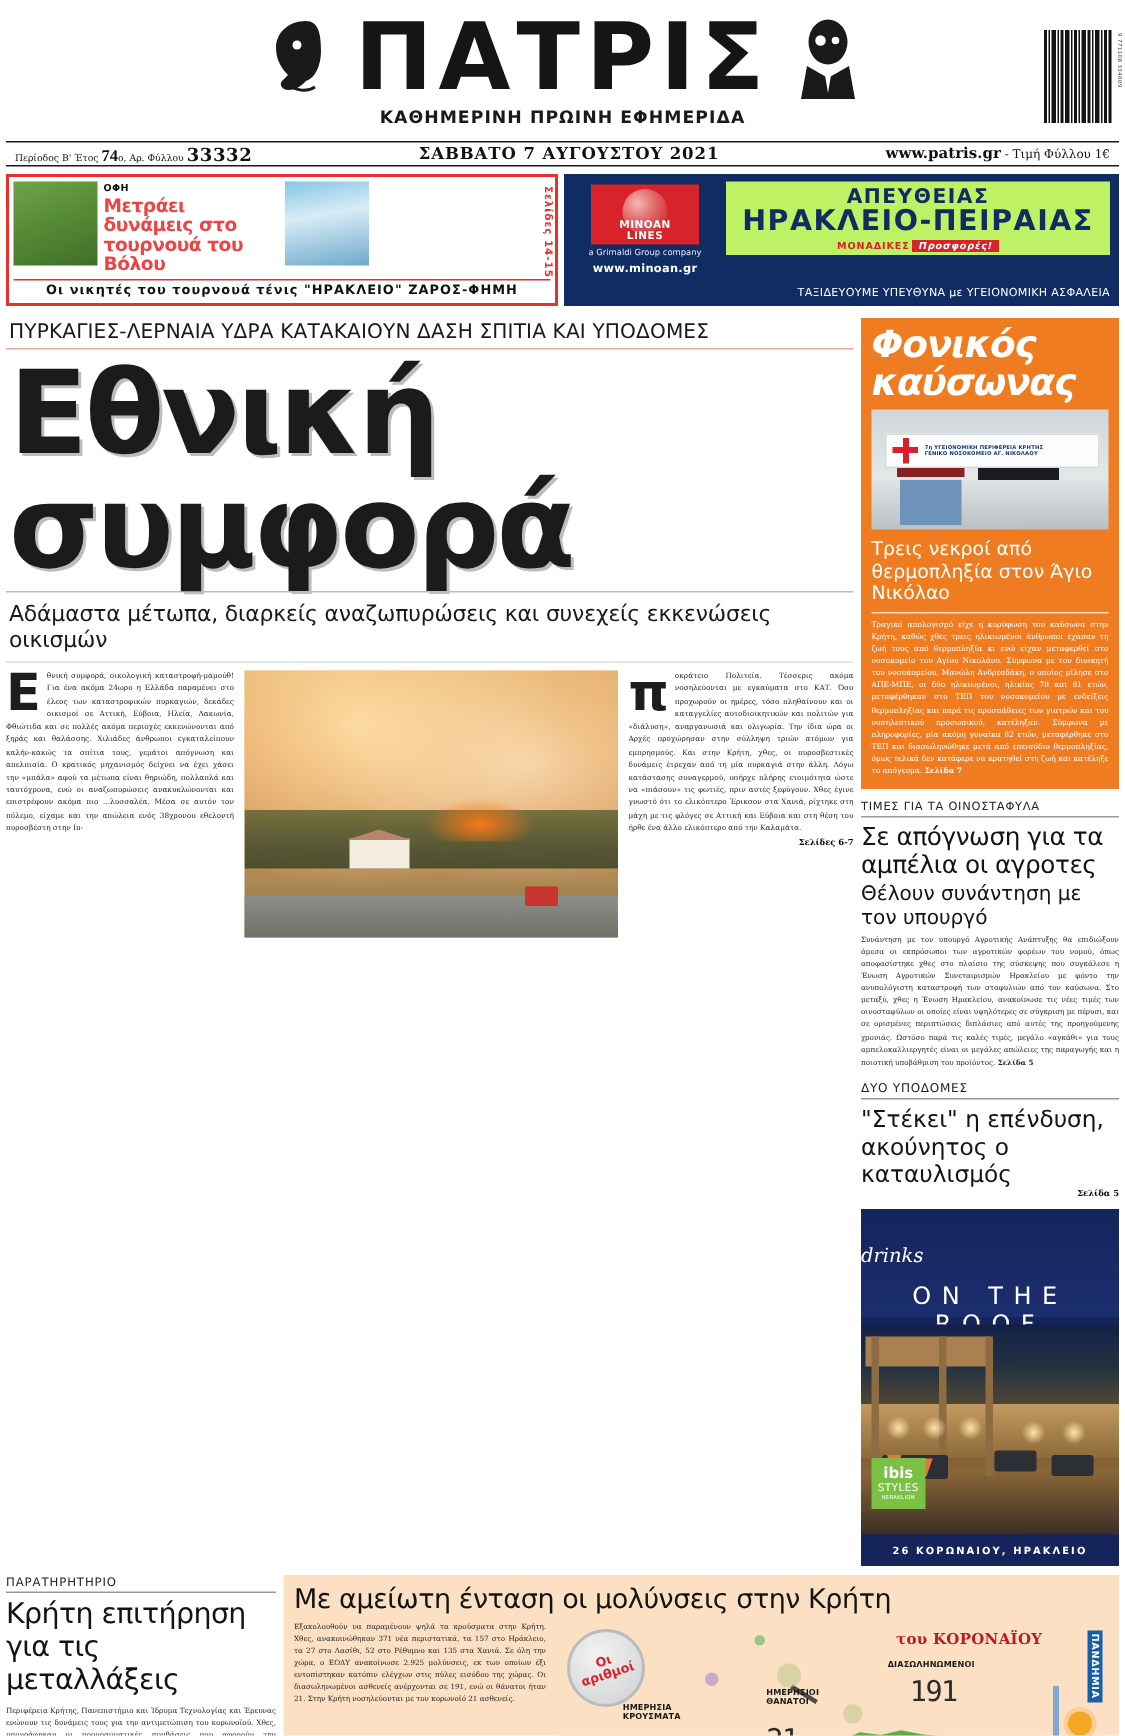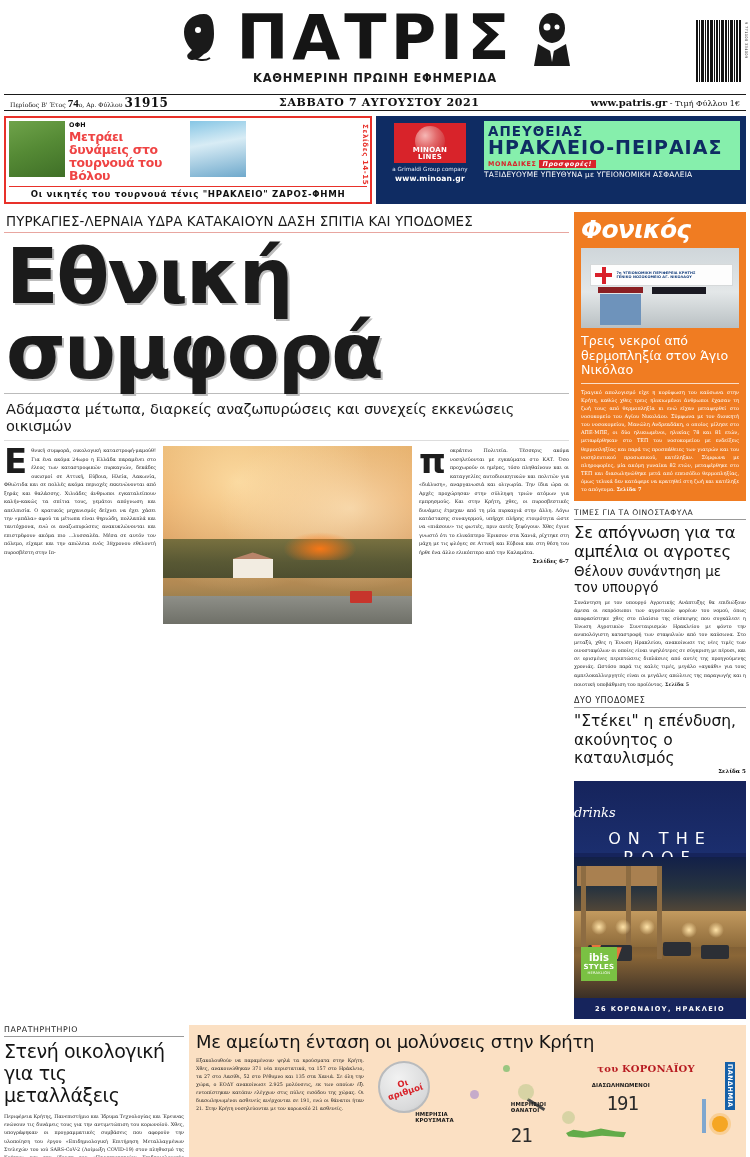--- a/index.html
+++ b/index.html
@@ -72,26 +72,26 @@
     background:#d8232a; width:72px; height:40px; margin:2px auto 0 auto; position:relative;
     display:flex; align-items:flex-end; justify-content:center; padding-bottom:2px;
   }
   .minoan-logo .circ { position:absolute; top:3px; left:50%; transform:translateX(-50%);
     width:30px; height:30px; border-radius:50%;
     background:radial-gradient(circle at 34% 32%, #f6b7b5 0%, #e2696a 40%, #c8141c 100%); }
   .minoan-logo .ml { position:relative; font-size:7px; font-weight:bold; color:#fff; letter-spacing:0.3px; line-height:1; }
   .minoan-sub { font-size:5.6px; margin-top:3px; color:#dfe7f5; }
   .minoan-url { font-size:7.6px; font-weight:bold; color:#fff; margin-top:2px; letter-spacing:0.2px; }
   .minoan-right { flex:1; display:flex; flex-direction:column; }
-  .minoan-band { background:#86efac; padding:3px 4px 2px 4px; text-align:left; }
+  .minoan-band { background:#bef264; padding:3px 4px 2px 4px; text-align:center; }
   .minoan-l1 { font-size:13.5px; font-weight:bold; color:#0f2c63; letter-spacing:1px; line-height:1.05; }
   .minoan-l2 { font-size:19px; font-weight:bold; color:#0f2c63; letter-spacing:1px; line-height:1.05; }
   .minoan-badge { margin-top:2px; font-size:6.4px; font-weight:bold; color:#d8232a; letter-spacing:0.6px; }
   .minoan-badge .offer { display:inline-block; background:#d8232a; color:#fff; padding:0 4px; font-style:italic; margin-left:2px; }
-  .minoan-foot { text-align:left; color:#fff; font-size:7.4px; margin-top:0; letter-spacing:0.2px; }
+  .minoan-foot { text-align:right; color:#fff; font-size:7.4px; margin-top:20px; letter-spacing:0.2px; }
 
   
   .lead-wrap { display:flex; padding:4px 4px 0 4px; gap:5px; }
   .lead-main { flex:1; min-width:0; }
   .lead-kicker {
     font-size:13.4px; color:#1a1a1a; letter-spacing:0.1px; padding:2px 0 3px 2px;
     border-bottom:1.5px solid #e8a6a0;
   }
   .lead-title {
     font-size:77px; font-weight:bold; color:#1b1b1b; letter-spacing:-2px;
@@ -213,21 +213,21 @@
   .roof-photo .wall { position:absolute; left:0; right:0; top:38%; height:26%;
      background:linear-gradient(180deg,#c39a5f 0%,#8d6a3a 100%); }
   .roof-photo .glow { position:absolute; width:16px; height:16px; border-radius:50%;
      background:radial-gradient(circle,#ffe3a8 0%,rgba(255,200,110,0) 70%); }
   .roof-photo .seat { position:absolute; background:#2c2f35; border-radius:2px; }
   .roof-photo .glass { position:absolute; width:10px; height:12px; background:#e8743c;
      clip-path:polygon(0 0,100% 0,58% 100%,42% 100%); }
   .ibis { position:absolute; left:4%; bottom:12%; width:36px; height:34px; background:#7ac143;
      display:flex; flex-direction:column; align-items:center; justify-content:center; color:#fff; }
   .ibis .b1 { font-size:10px; font-weight:bold; line-height:1; }
-  .ibis .b2 { font-size:7px; font-weight:bold; letter-spacing:0.3px; }
+  .ibis .b2 { font-size:7px; font-weight:normal; letter-spacing:0.3px; }
   .ibis .b3 { font-size:3.6px; letter-spacing:0.2px; }
   .roof-foot { position:absolute; left:0; right:0; bottom:0; height:9%; background:#16245c;
      display:flex; align-items:center; justify-content:center; color:#fff; font-size:6.6px; letter-spacing:1.4px; font-weight:bold; }
 </style>
 </head>
 <body>
 
 <div class="page">
 
   <div class="masthead">
@@ -267,21 +267,21 @@
         <i style="width:1px"></i>
       <i style="width:3px"></i>
         <i style="width:1px"></i>
         <i style="width:2px"></i>
         <i style="width:2px"></i>
     </div>
     <div class="barcode-label">9 771108 334009</div>
   </div>
 
   <div class="rule-row">
-    <div class="issue-line"><span>Περίοδος Β' Έτος </span><b>74</b><span>ο, Αρ. Φύλλου </span><span class="num">31915</span></div>
+    <div class="issue-line"><span>Περίοδος Β' Έτος </span><b>74</b><span>ο, Αρ. Φύλλου </span><span class="num">33332</span></div>
     <div class="date-line">ΣΑΒΒΑΤΟ 7 ΑΥΓΟΥΣΤΟΥ 2021</div>
     <div class="site-line"><b>www.patris.gr</b><span> - Τιμή Φύλλου 1€</span></div>
   </div>
 
   <div class="topads">
     <div class="ad-sports">
       <div class="sports-row">
         <div class="sp-cell">
           <div class="sp-photo football"></div>
           <div class="sp-txt">
@@ -341,20 +341,21 @@
         <div class="col-txt2">
           <p class="dropcap-p" style="text-indent:0">ποκράτειο Πολιτεία. Τέσσερις ακόμα νοσηλεύονται με εγκαύματα στο ΚΑΤ. Όσο προχωρούν οι ημέρες, τόσο πληθαίνουν και οι καταγγελίες αυτοδιοικητικών και πολιτών για «διάλυση», αναργανωσιά και ολιγωρία. Την ίδια ώρα οι Αρχές προχώρησαν στην σύλληψη τριών ατόμων για εμπρησμούς. Και στην Κρήτη, χθες, οι πυροσβεστικές δυνάμεις έτρεχαν από τη μία πυρκαγιά στην άλλη. Λόγω κατάστασης συναγερμού, υπήρχε πλήρης ετοιμότητα ώστε να «πιάσουν» τις φωτιές, πριν αυτές ξεφύγουν. Χθες έγινε γνωστό ότι το ελικόπτερο Έρικσον στα Χανιά, ρίχτηκε στη μάχη με τις φλόγες σε Αττική και Εύβοια και στη θέση του ήρθε ένα άλλο ελικόπτερο από την Καλαμάτα.</p>
           <span class="page-ref">Σελίδες 6-7</span>
         </div>
       </div>
     </div>
 
     <div class="rail">
       <div class="heat-box">
         <div class="heat-title">Φονικός</div>
+        <div class="heat-title">καύσωνας</div>
         <div class="heat-photo">
           <div class="band">
             <div class="cross"></div>
             <div class="bl">
               <div>7η ΥΓΕΙΟΝΟΜΙΚΗ ΠΕΡΙΦΕΡΕΙΑ ΚΡΗΤΗΣ</div>
               <div>ΓΕΝΙΚΟ ΝΟΣΟΚΟΜΕΙΟ ΑΓ. ΝΙΚΟΛΑΟΥ</div>
             </div>
           </div>
           <div class="sign"></div>
           <div class="sign2"></div>
@@ -406,21 +407,21 @@
         <div class="roof-foot">26 ΚΟΡΩΝΑΙΟΥ, ΗΡΑΚΛΕΙΟ</div>
       </div>
     </div>
   </div>
 
   <div class="mid">
 
     <div class="mid-left">
       <div>
         <div class="obs-kicker">ΠΑΡΑΤΗΡΗΤΗΡΙΟ</div>
-        <div class="obs-title">Στενή οικολογική για τις μεταλλάξεις</div>
+        <div class="obs-title">Κρήτη επιτήρηση για τις μεταλλάξεις</div>
         <div class="obs-body"><span>Περιφέρεια Κρήτης, Πανεπιστήμιο και Ίδρυμα Τεχνολογίας και Έρευνας ενώνουν τις δυνάμεις τους για την αντιμετώπιση του κορωνοϊού. Χθες, υπογράφηκαν οι προγραμματικές συμβάσεις που αφορούν την υλοποίηση του έργου «Επιδημιολογική Επιτήρηση Μεταλλαγμένων Στελεχών του ιού SARS-CoV-2 (Λοίμωξη COVID-19) στον πληθυσμό της Κρήτης» και την ίδρυση του «Παρατηρητηρίου Επιδημιολογικής Ανάλυσης και Δημόσιας Υγείας Περιφέρειας Κρήτης». Ο συνολικός προϋπολογισμός των συμβάσεων ανέρχεται στο ποσό των 100.000 ευρώ.</span> </div>
       </div>
 
     </div>
 
     <div style="flex:1; min-width:0">
       <div class="mid-center">
         <div class="cov-head">Με αμείωτη ένταση οι μολύνσεις στην Κρήτη</div>
         <div class="cov-row">
           <div class="cov-txt">Εξακολουθούν να παραμένουν ψηλά τα κρούσματα στην Κρήτη. Χθες, ανακοινώθηκαν 371 νέα περιστατικά, τα 157 στο Ηράκλειο, τα 27 στο Λασίθι, 52 στο Ρέθυμνο και 135 στα Χανιά. Σε όλη την χώρα, ο ΕΟΔΥ ανακοίνωσε 2.925 μολύνσεις, εκ των οποίων έξι εντοπίστηκαν κατόπιν ελέγχων στις πύλες εισόδου της χώρας. Οι διασωληνωμένοι ασθενείς ανέρχονται σε 191, ενώ οι θάνατοι ήταν 21. Στην Κρήτη νοσηλεύονται με τον κορωνοϊό 21 ασθενείς.</div>

